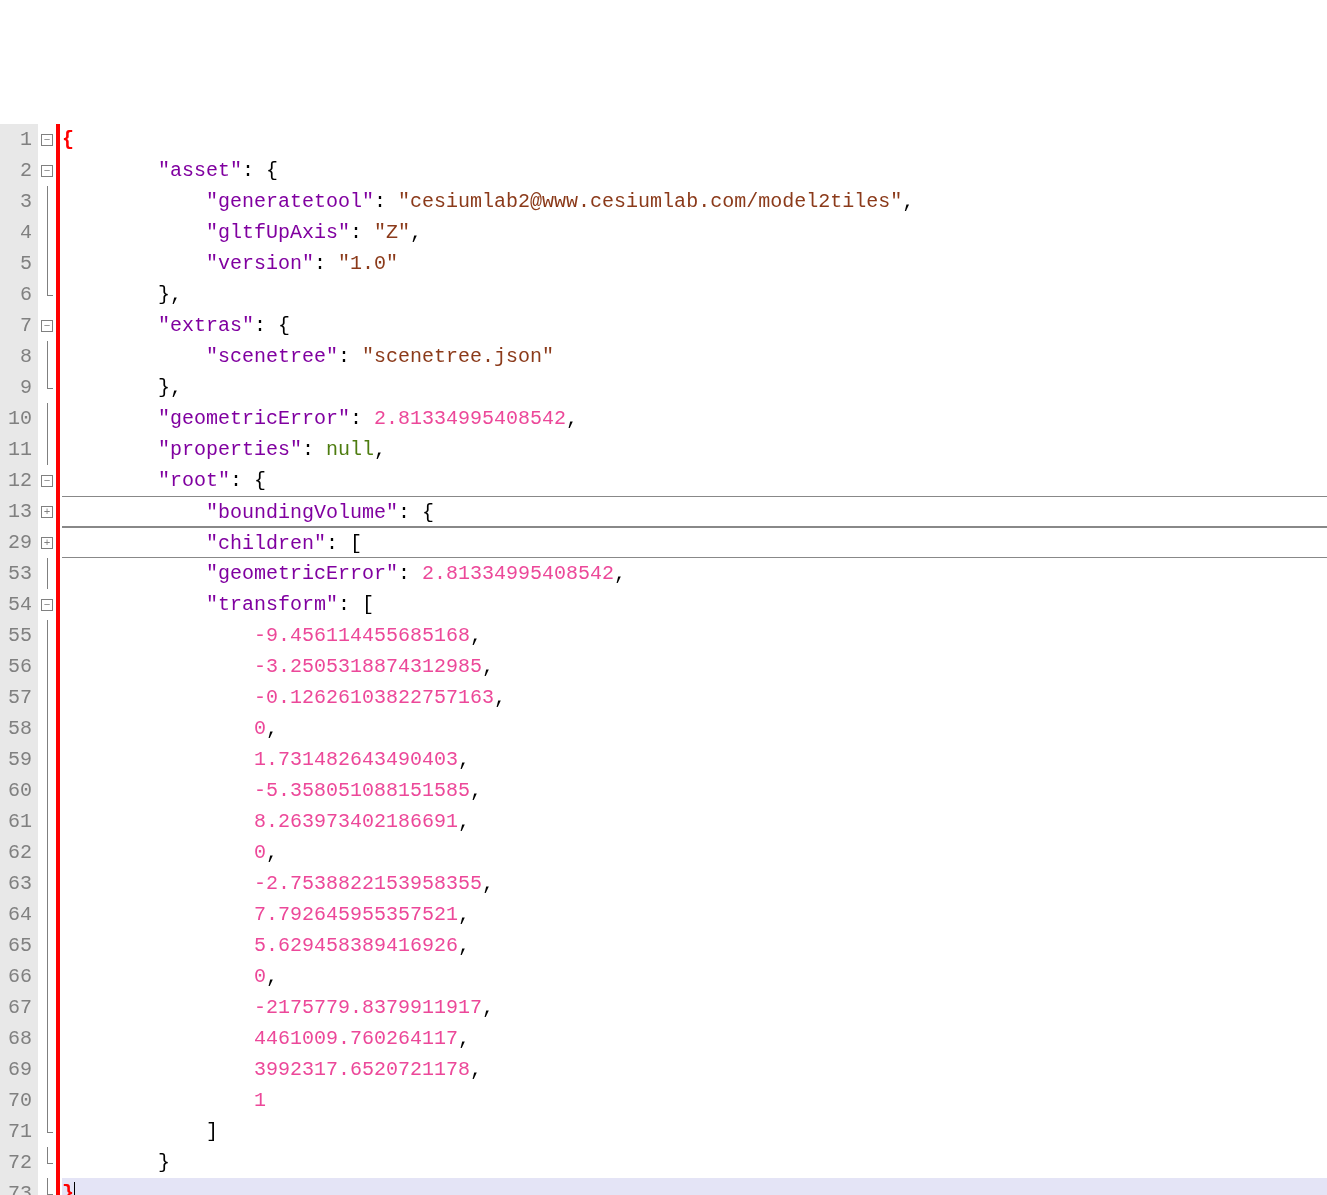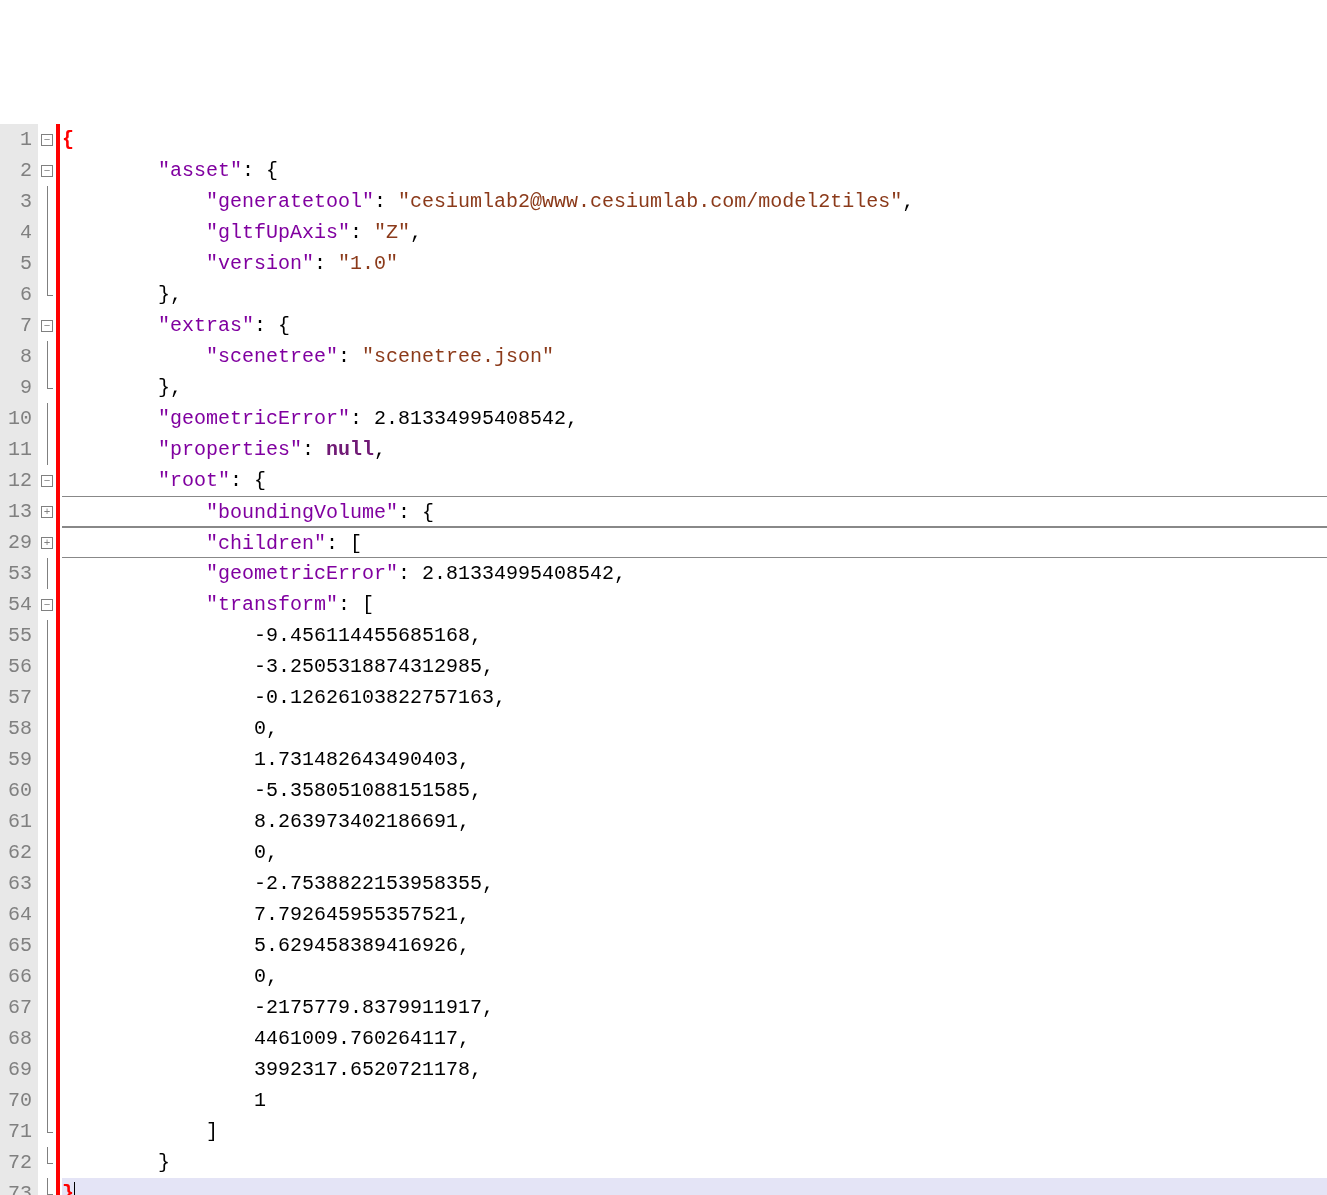--- a/index.html
+++ b/index.html
@@ -108,22 +108,22 @@
     display: inline-block;
     width: 1px;
     height: 22px;
     background: #000;
     vertical-align: middle;
     margin-bottom: 2px;
   }
   .p  { color: #000000; }  
   .k  { color: #8000a0; }  
   .s  { color: #8b3a1a; }  
-  .n  { color: #000000; }  
-  .kw { color: #701a75; font-weight: bold; } 
+  .n  { color: #ec4899; }  
+  .kw { color: #4d7c0f; font-weight: normal; } 
   .bold { font-weight: bold; }
 </style>
 </head>
 <body>
 
 
 
 <div class="editor">
   <div class="gutter" id="gutter"><span class="ln">1</span><span class="ln">2</span><span class="ln">3</span><span class="ln">4</span><span class="ln">5</span><span class="ln">6</span><span class="ln">7</span><span class="ln">8</span><span class="ln">9</span><span class="ln">10</span><span class="ln">11</span><span class="ln">12</span><span class="ln">13</span><span class="ln">29</span><span class="ln">53</span><span class="ln">54</span><span class="ln">55</span><span class="ln">56</span><span class="ln">57</span><span class="ln">58</span><span class="ln">59</span><span class="ln">60</span><span class="ln">61</span><span class="ln">62</span><span class="ln">63</span><span class="ln">64</span><span class="ln">65</span><span class="ln">66</span><span class="ln">67</span><span class="ln">68</span><span class="ln">69</span><span class="ln">70</span><span class="ln">71</span><span class="ln">72</span><span class="ln">73</span></div>
   <div class="fold-col" id="foldcol"><div class="fcell"><div class="fold-box fold-open"></div></div><div class="fcell"><div class="fold-box fold-open"></div></div><div class="fcell"><div class="fold-line"></div></div><div class="fcell"><div class="fold-line"></div></div><div class="fcell"><div class="fold-line"></div></div><div class="fcell"><div class="fold-end"></div></div><div class="fcell"><div class="fold-box fold-open"></div></div><div class="fcell"><div class="fold-line"></div></div><div class="fcell"><div class="fold-end"></div></div><div class="fcell"><div class="fold-line"></div></div><div class="fcell"><div class="fold-line"></div></div><div class="fcell"><div class="fold-box fold-open"></div></div><div class="fcell"><div class="fold-box fold-closed"></div></div><div class="fcell"><div class="fold-box fold-closed"></div></div><div class="fcell"><div class="fold-line"></div></div><div class="fcell"><div class="fold-box fold-open"></div></div><div class="fcell"><div class="fold-line"></div></div><div class="fcell"><div class="fold-line"></div></div><div class="fcell"><div class="fold-line"></div></div><div class="fcell"><div class="fold-line"></div></div><div class="fcell"><div class="fold-line"></div></div><div class="fcell"><div class="fold-line"></div></div><div class="fcell"><div class="fold-line"></div></div><div class="fcell"><div class="fold-line"></div></div><div class="fcell"><div class="fold-line"></div></div><div class="fcell"><div class="fold-line"></div></div><div class="fcell"><div class="fold-line"></div></div><div class="fcell"><div class="fold-line"></div></div><div class="fcell"><div class="fold-line"></div></div><div class="fcell"><div class="fold-line"></div></div><div class="fcell"><div class="fold-line"></div></div><div class="fcell"><div class="fold-line"></div></div><div class="fcell"><div class="fold-end"></div></div><div class="fcell"><div class="fold-end"></div></div><div class="fcell"><div class="fold-end"></div></div></div>

